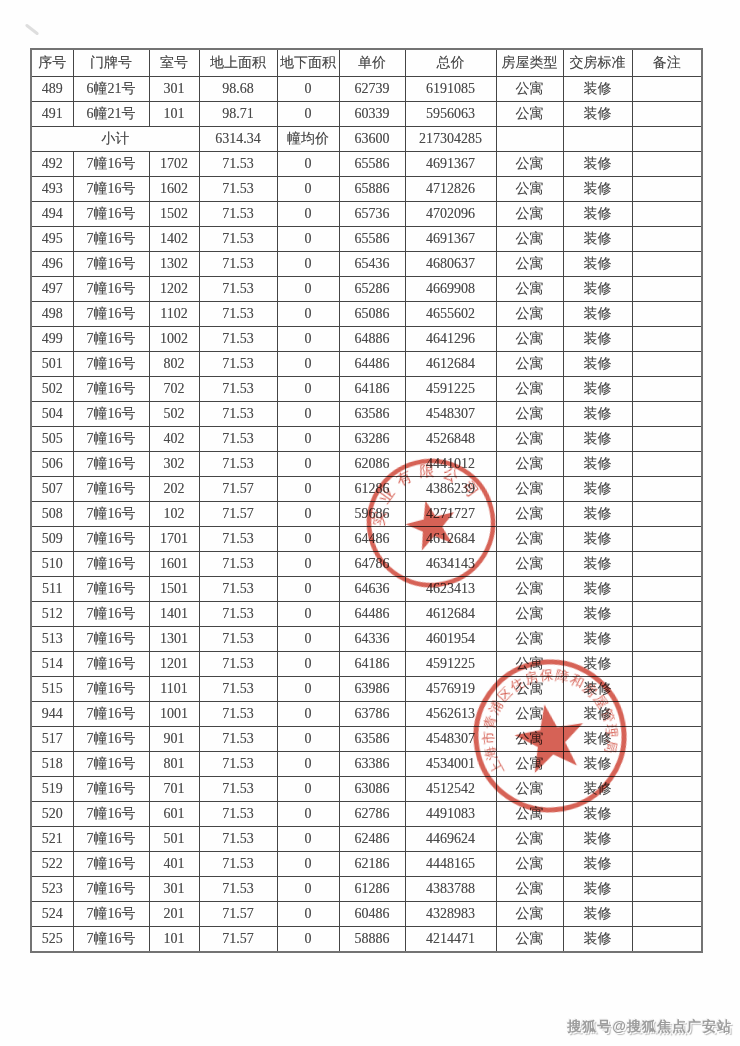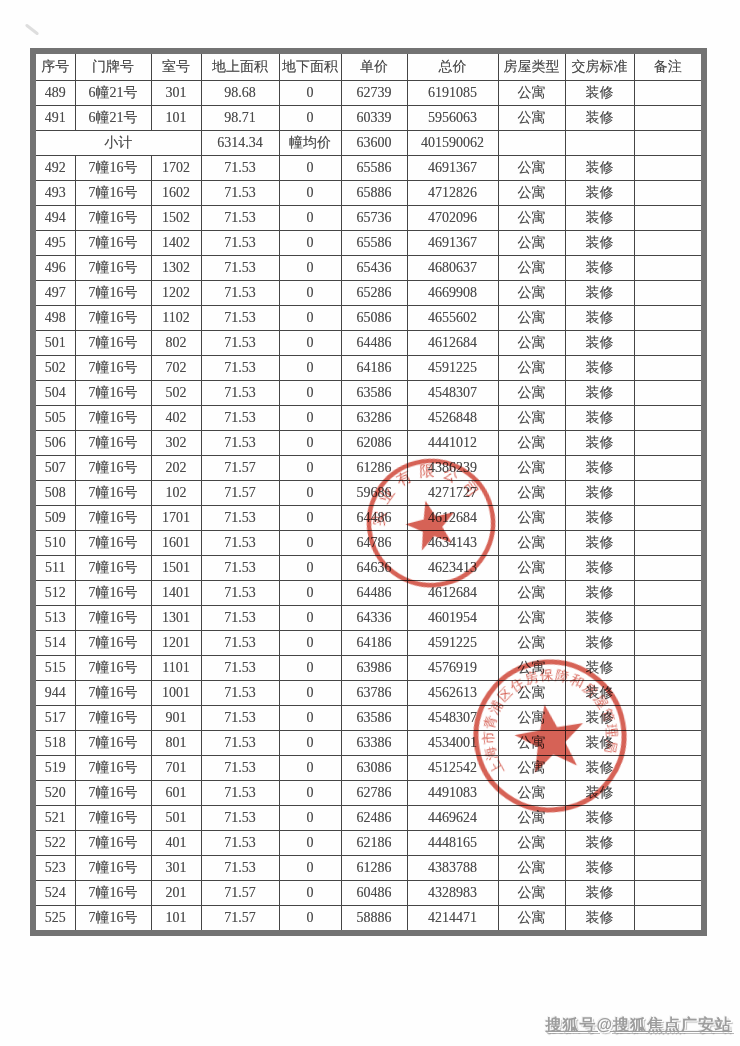--- a/index.html
+++ b/index.html
@@ -17,21 +17,21 @@
   .scan-artifact{
     position:absolute;left:24px;top:28px;width:16px;height:3px;
     background:#b9b9b9;opacity:.45;transform:rotate(38deg);
     border-radius:2px;
   }
   table.price{
     position:absolute;left:30px;top:48px;
     width:671px;
     border-collapse:collapse;
     table-layout:fixed;
-    border:6px solid #737373;
+    border:2px solid #737373;
   }
   table.price th, table.price td{
     border:1px solid #454545;
     text-align:center;
     vertical-align:middle;
     color:#4a4a4a;
     font-size:14px;
     height:24px;
     padding:0;
     overflow:hidden;
@@ -48,26 +48,25 @@
     position:absolute;
     opacity:.8;
     mix-blend-mode:multiply;
     filter:blur(.3px);
     pointer-events:none;
   }
   .stamp1{left:356px;top:448px;transform:rotate(-14deg);}
   .stamp2{left:462px;top:648px;transform:rotate(-10deg);}
   .watermark{
     position:absolute;right:8px;bottom:10px;
-    font-size:16px;font-weight:bold;
+    font-size:14px;font-weight:bold;
     color:#9d9d9d;
     letter-spacing:1px;
     text-shadow:1px 1px 0 #ffffff,-1px -1px 0 #f2f2f2,2px 2px 1px rgba(130,130,130,.55);
     font-family:"Liberation Sans","DejaVu Sans",sans-serif;
-    text-decoration:underline;
   }
 </style>
 </head>
 <body>
 
 <div class="page">
 
   <div class="scan-artifact"></div>
 
   <table class="price">
@@ -120,21 +119,21 @@
           <td>5956063</td>
           <td>公寓</td>
           <td>装修</td>
           <td></td>
         </tr>
         <tr>
           <td colspan="3">小计</td>
           <td>6314.34</td>
           <td>幢均价</td>
           <td class="ra">63600</td>
-          <td class="ra2">401590062</td>
+          <td class="ra2">217304285</td>
           <td></td>
           <td></td>
           <td></td>
         </tr>
         <tr>
           <td>492</td>
           <td>7幢16号</td>
           <td>1702</td>
           <td>71.53</td>
           <td>0</td>
@@ -205,20 +204,32 @@
           <td></td>
         </tr>
         <tr>
           <td>498</td>
           <td>7幢16号</td>
           <td>1102</td>
           <td>71.53</td>
           <td>0</td>
           <td>65086</td>
           <td>4655602</td>
+          <td>公寓</td>
+          <td>装修</td>
+          <td></td>
+        </tr>
+        <tr>
+          <td>499</td>
+          <td>7幢16号</td>
+          <td>1002</td>
+          <td>71.53</td>
+          <td>0</td>
+          <td>64886</td>
+          <td>4641296</td>
           <td>公寓</td>
           <td>装修</td>
           <td></td>
         </tr>
         <tr>
           <td>501</td>
           <td>7幢16号</td>
           <td>802</td>
           <td>71.53</td>
           <td>0</td>

